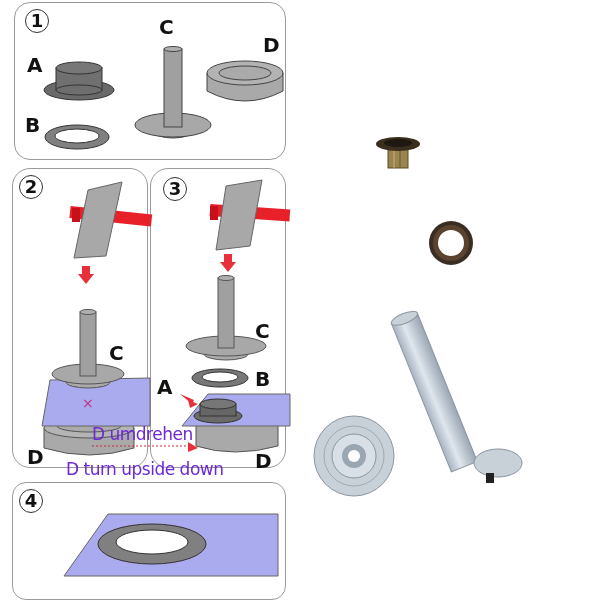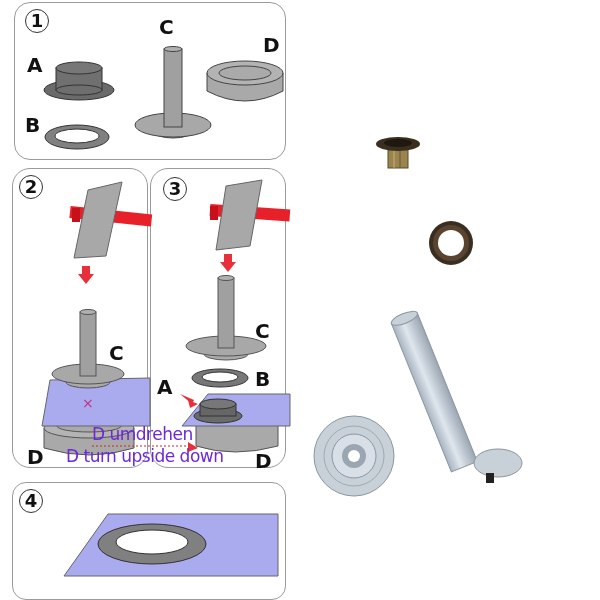--- a/index.html
+++ b/index.html
@@ -102,21 +102,21 @@
   <ellipse cx="68" cy="236" rx="18" ry="5" fill="#777" stroke="#333"></ellipse>
   <polygon points="30,226 44,232 42,236" fill="#e8303a"></polygon>
   <polygon points="38,232 48,236 40,240" fill="#e8303a"></polygon>
 </svg>
 
 <div class="redtxt" style="left:92px;top:424px;">D umdrehen</div>
 <svg width="120" height="14" style="left:92px;top:440px;">
   <line x1="0" y1="6" x2="96" y2="6" stroke="#c8262e" stroke-width="1" stroke-dasharray="2,2"></line>
   <polygon points="96,2 106,8 96,12" fill="#e8303a"></polygon>
 </svg>
-<div class="redtxt" style="left:66px;top:446px;">D turn upside down</div>
+<div class="redtxt" style="left:66px;top:459px;">D turn upside down</div>
 
 <div class="panel" style="left:12px;top:482px;width:274px;height:118px;border-radius:14px;">
   <div class="stepnum" style="left:6px;top:6px;">4</div>
 </div>
 <svg width="280" height="80" style="left:10px;top:510px;">
   <polygon points="98,4 268,4 268,66 54,66" fill="#aaaaee" stroke="#666"></polygon>
   <ellipse cx="142" cy="34" rx="54" ry="20" fill="#808080" stroke="#333"></ellipse>
   <ellipse cx="142" cy="32" rx="36" ry="12" fill="#fff" stroke="#333"></ellipse>
 </svg>
 

